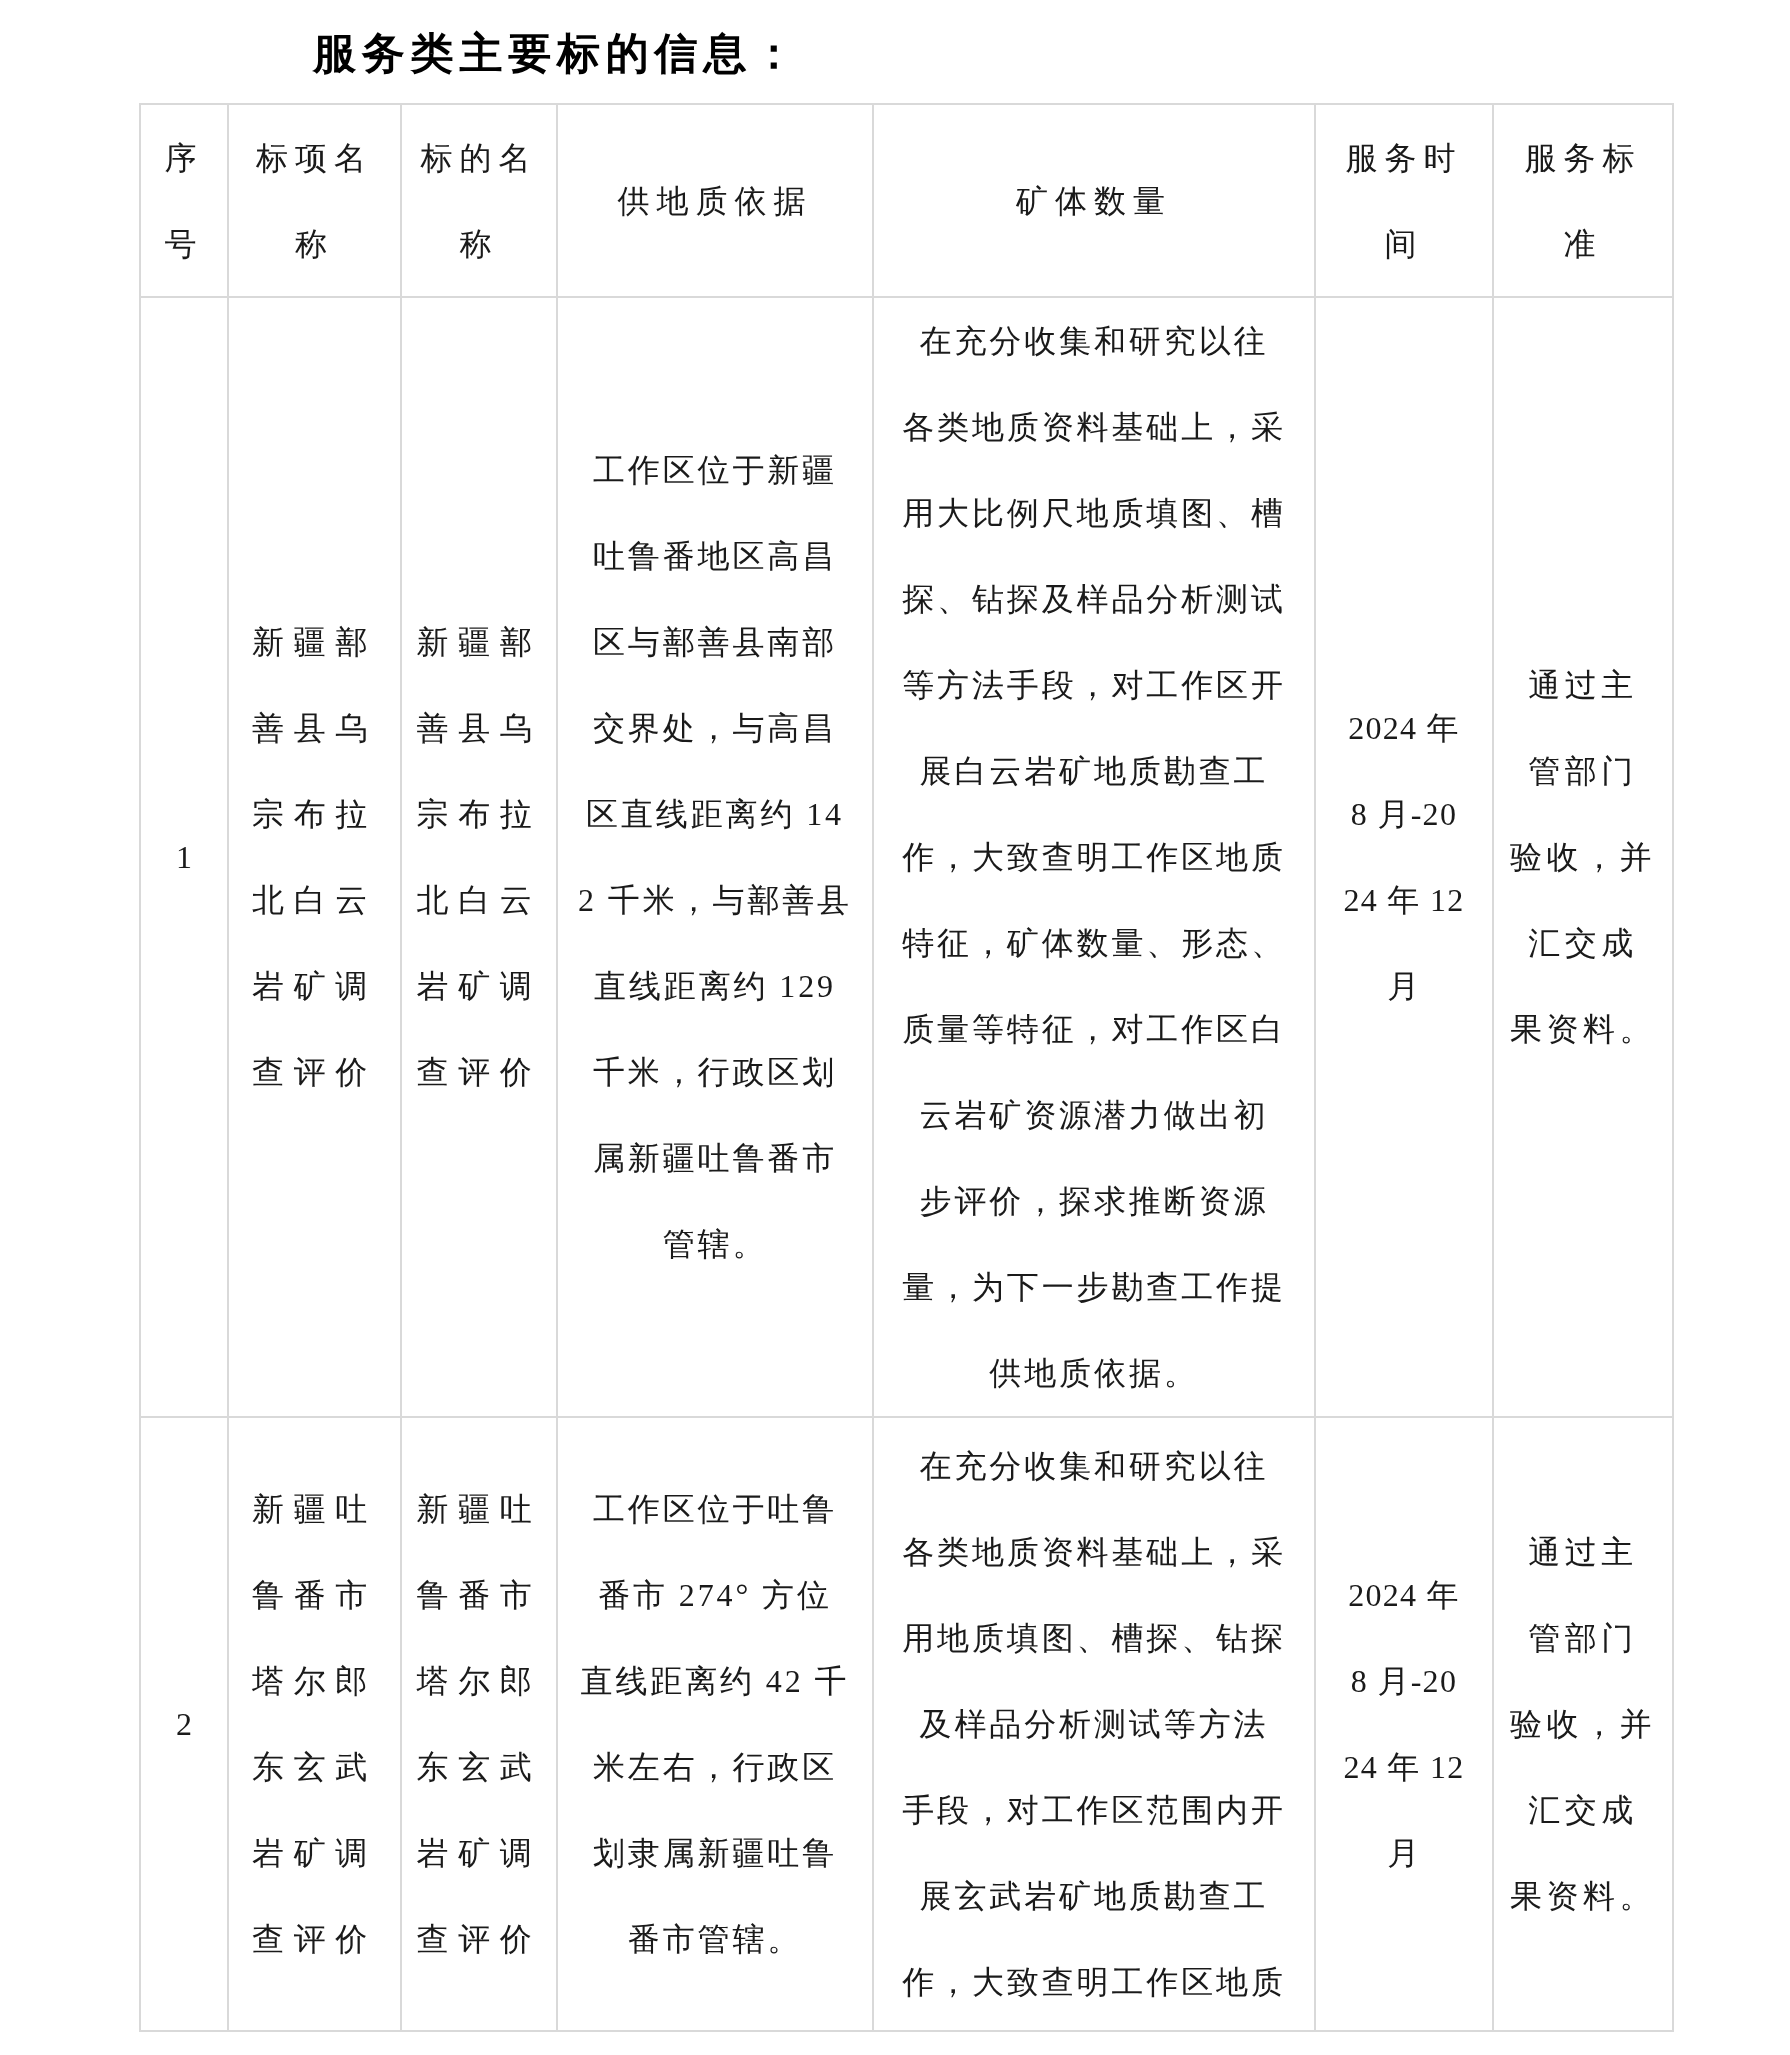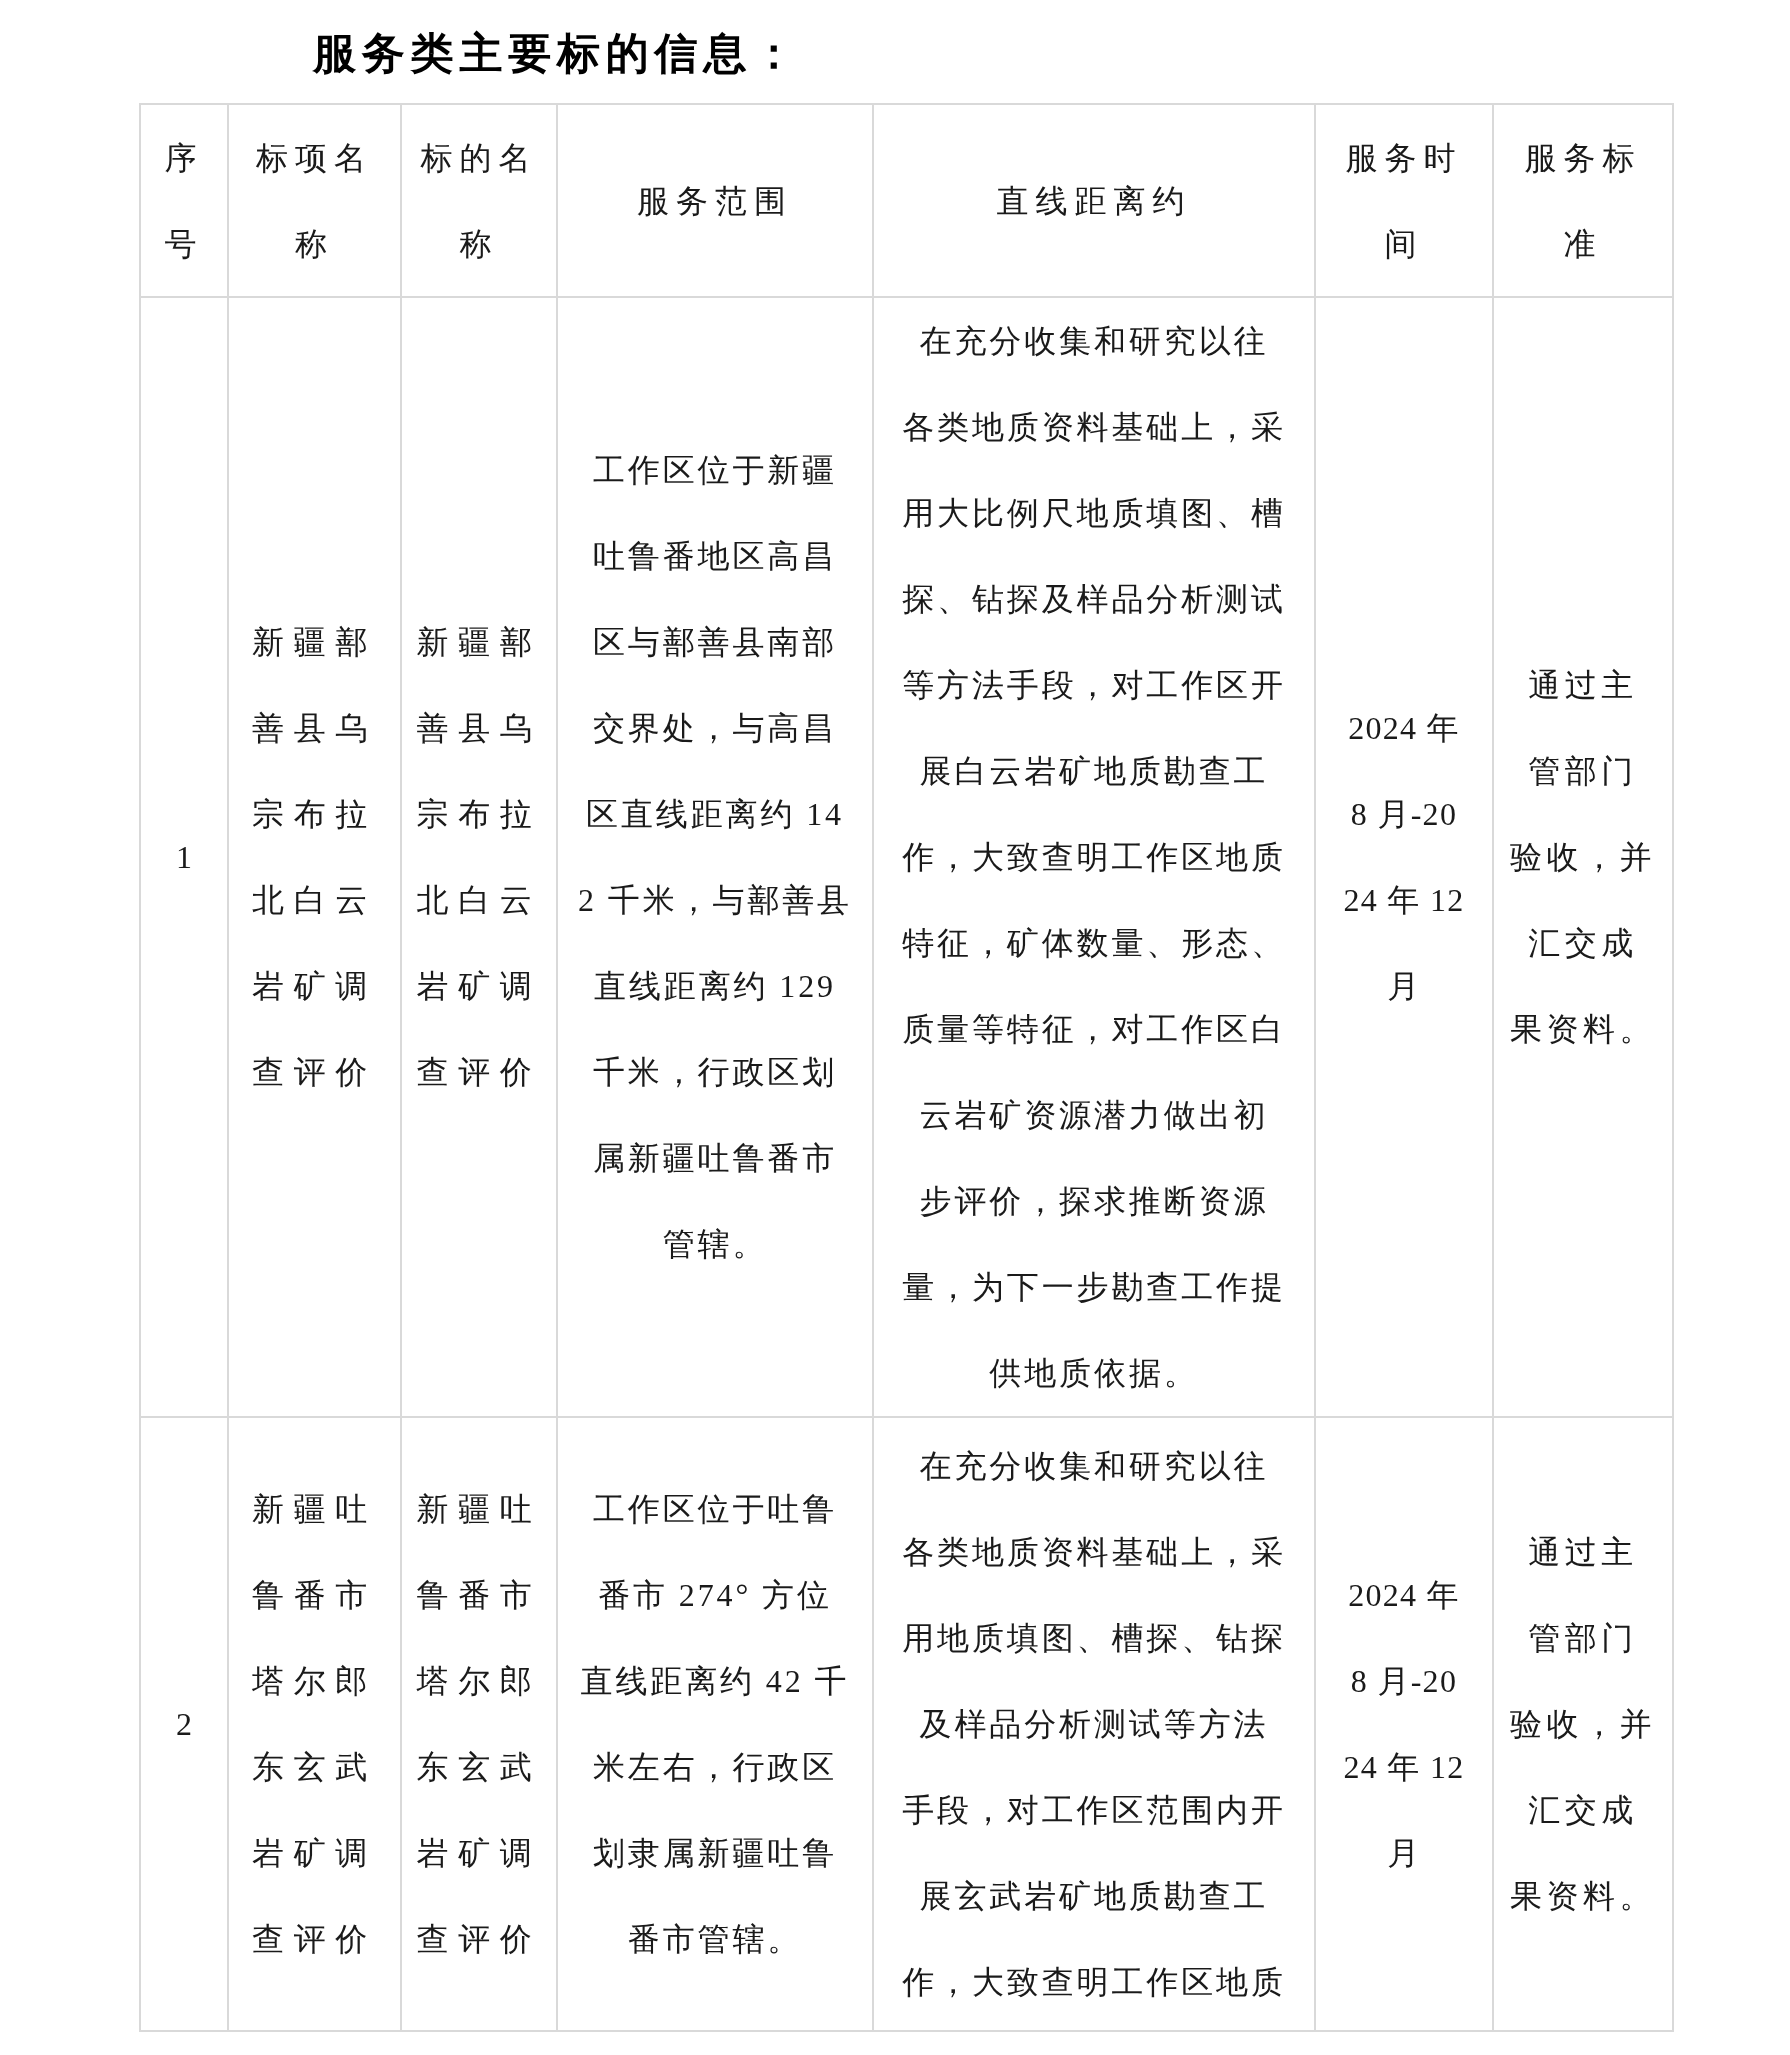--- a/index.html
+++ b/index.html
@@ -59,22 +59,22 @@
         <col class="w-std">
     </colgroup>
     <thead>
       <tr class="hdr">
         <th class="c-hd">序
 号</th>
         <th class="c-hd">标项名
 称</th>
         <th class="c-hd">标的名
 称</th>
-        <th class="c-hd">服务范围</th>
-        <th class="c-hd">直线距离约</th>
+        <th class="c-hd">供地质依据</th>
+        <th class="c-hd">矿体数量</th>
         <th class="c-hd">服务时
 间</th>
         <th class="c-hd">服务标
 准</th>
       </tr>
     </thead>
     <tbody>
       <tr class="r1">
         <td class="c-seq">1</td>
         <td class="c-name">新疆鄯

